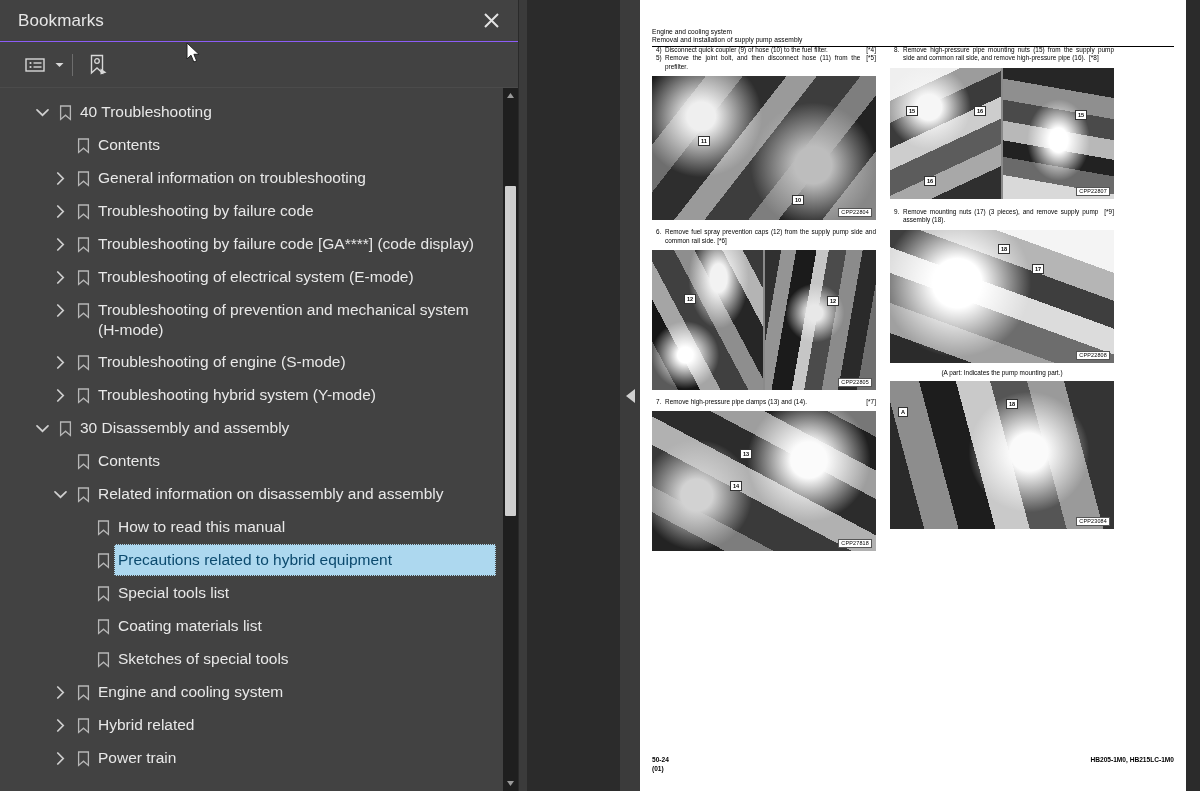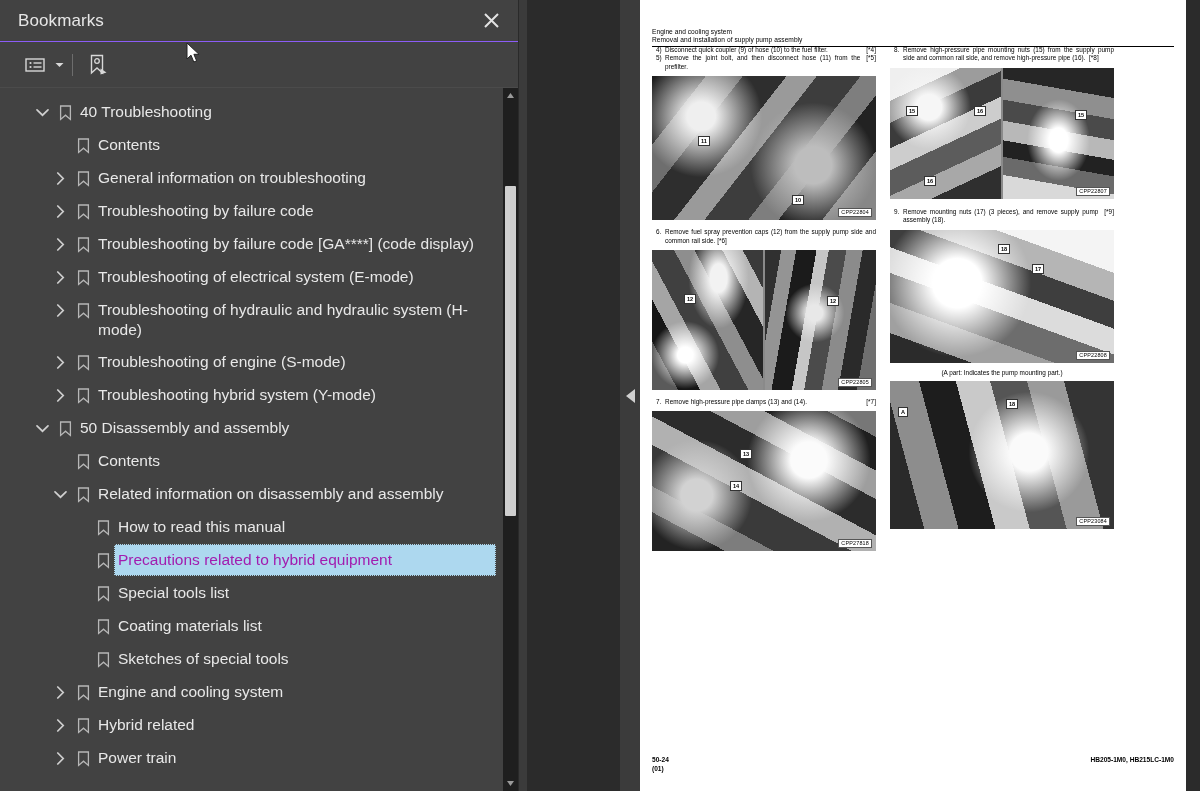--- a/index.html
+++ b/index.html
@@ -76,21 +76,21 @@
     display: flex; align-items: center; justify-content: center;
     color: #b9b9b9;
   }
   .row-label {
     color: #e8e8e8; font-size: 15.5px; line-height: 20px;
     padding: 6px 6px 6px 4px;
     max-width: 400px;
   }
   .row.selected .row-label {
     background: #add8ef;
-    color: #a21caf;
+    color: #0c4a6e;
     outline: 1px dotted #4a4a4a;
     outline-offset: -1px;
     width: 382px; max-width: 382px;
   }
   
   .lvl0 { padding-left: 30px; }
   .lvl1 { padding-left: 48px; }
   .lvl2 { padding-left: 68px; }
 
   
@@ -359,21 +359,21 @@
             <span class="twisty">
               <svg width="9" height="13" viewBox="0 0 9 13">
                 <path d="M1.8 1 L7.2 6.5 L1.8 12" stroke="#cfcfcf" stroke-width="1.7" fill="none" stroke-linecap="round"></path>
               </svg>
             </span>
             <span class="bmk-ico">
               <svg width="13" height="16" viewBox="0 0 13 16">
                 <path d="M1.6 1 H11.4 V14.4 L6.5 10.2 L1.6 14.4 Z" fill="none" stroke="#b7b7b7" stroke-width="1.3"></path>
               </svg>
             </span>
-            <span class="row-label">Troubleshooting of hydraulic and hydraulic system (H-mode)</span>
+            <span class="row-label">Troubleshooting of prevention and mechanical system (H-mode)</span>
           </div>
           <div class="row lvl1">
             <span class="twisty">
               <svg width="9" height="13" viewBox="0 0 9 13">
                 <path d="M1.8 1 L7.2 6.5 L1.8 12" stroke="#cfcfcf" stroke-width="1.7" fill="none" stroke-linecap="round"></path>
               </svg>
             </span>
             <span class="bmk-ico">
               <svg width="13" height="16" viewBox="0 0 13 16">
                 <path d="M1.6 1 H11.4 V14.4 L6.5 10.2 L1.6 14.4 Z" fill="none" stroke="#b7b7b7" stroke-width="1.3"></path>
@@ -398,21 +398,21 @@
             <span class="twisty">
               <svg width="13" height="9" viewBox="0 0 13 9">
                 <path d="M1 1.8 L6.5 7.2 L12 1.8" stroke="#cfcfcf" stroke-width="1.7" fill="none" stroke-linecap="round"></path>
               </svg>
             </span>
             <span class="bmk-ico">
               <svg width="13" height="16" viewBox="0 0 13 16">
                 <path d="M1.6 1 H11.4 V14.4 L6.5 10.2 L1.6 14.4 Z" fill="none" stroke="#b7b7b7" stroke-width="1.3"></path>
               </svg>
             </span>
-            <span class="row-label">50 Disassembly and assembly</span>
+            <span class="row-label">30 Disassembly and assembly</span>
           </div>
           <div class="row lvl1">
             <span class="twisty empty"></span>
             <span class="bmk-ico">
               <svg width="13" height="16" viewBox="0 0 13 16">
                 <path d="M1.6 1 H11.4 V14.4 L6.5 10.2 L1.6 14.4 Z" fill="none" stroke="#b7b7b7" stroke-width="1.3"></path>
               </svg>
             </span>
             <span class="row-label">Contents</span>
           </div>

